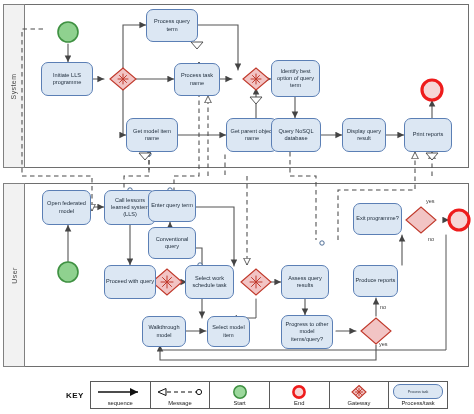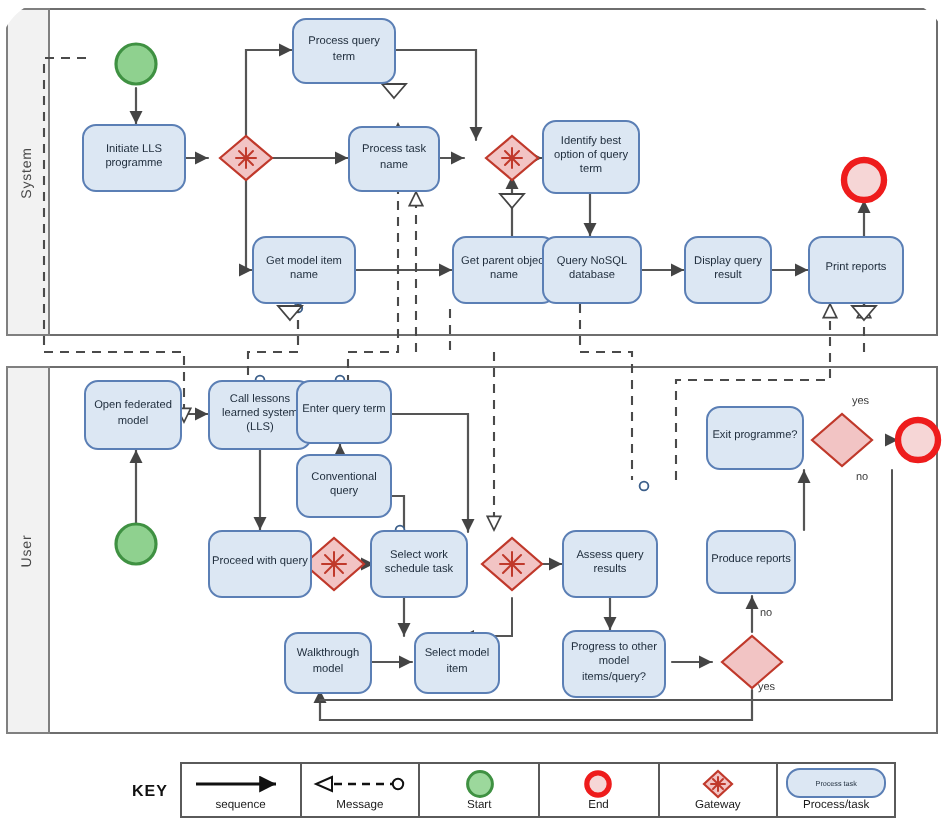--- a/index.html
+++ b/index.html
@@ -6,21 +6,20 @@
     margin: 0; padding: 0;
     background: #ffffff;
     font-family: "Liberation Sans", sans-serif;
   }
   #canvas {
     position: relative;
     width: 474px;
     height: 414px;
     background: #ffffff;
     overflow: hidden;
-    border-radius: 26px;
   }
   svg.layer {
     position: absolute;
     left: 0; top: 0;
     width: 474px; height: 414px;
     pointer-events: none;
   }
   .node {
     position: absolute;
     box-sizing: border-box;

